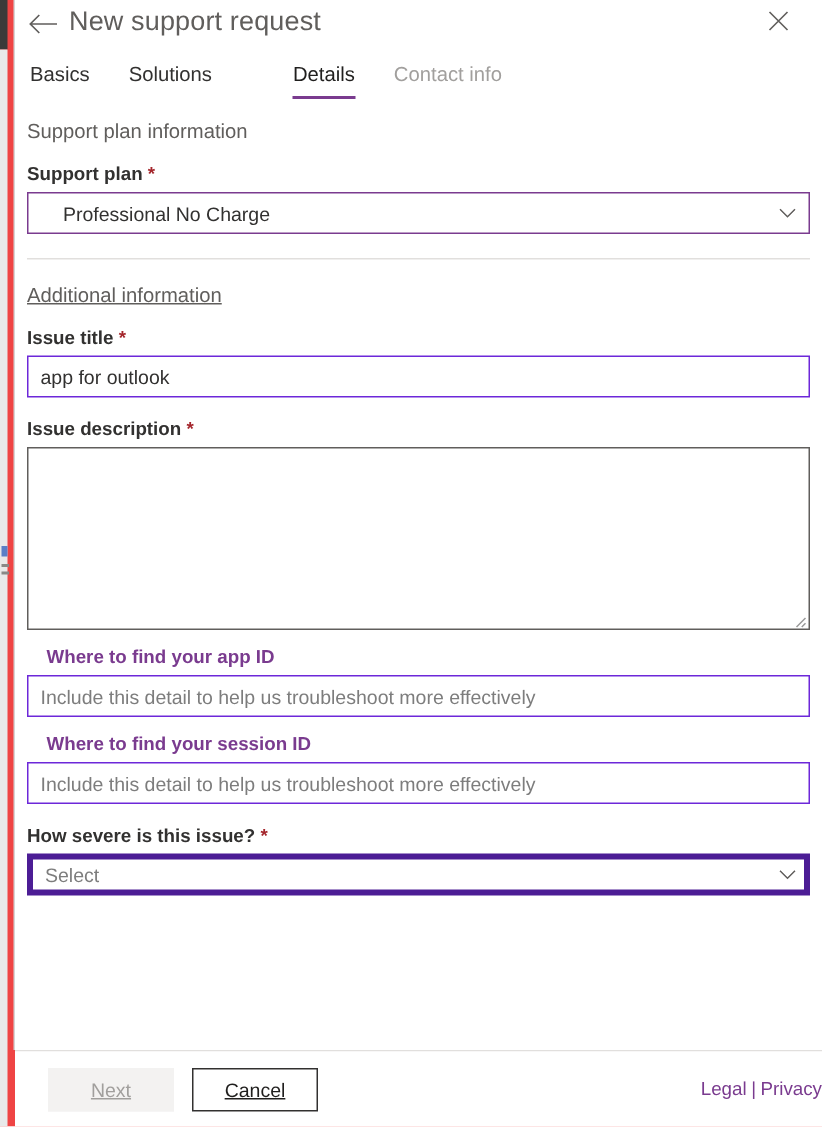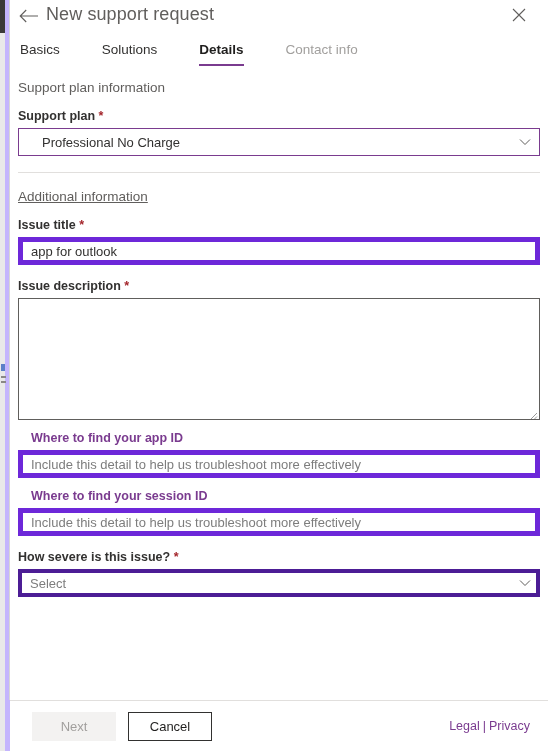--- a/index.html
+++ b/index.html
@@ -6,21 +6,21 @@
   html, body {
     margin: 0; padding: 0;
     width: 548px; height: 751px;
     background: #ffffff;
     font-family: "Liberation Sans", sans-serif;
     overflow: hidden;
   }
   #root {
     position: relative;
     width: 548px; height: 751px;
-    background: #c4b5fd;
+    background: #ef4444;
   }
 
   
   .edge-dark {
     position: absolute; left: 0; top: 0;
     width: 5px; height: 33px;
     background: #3b3a39;
   }
   .edge-gray {
     position: absolute; left: 0; top: 33px;
@@ -79,34 +79,35 @@
     width: 22px; height: 22px;
     color: #605e5c;
     font-size: 16px; line-height: 22px; text-align: center;
     cursor: pointer;
   }
 
   
   .tabs {
     position: absolute; left: 10px; top: 42px;
     display: flex; align-items: flex-end;
-    gap: 16px;
+    gap: 0;
   }
   .tab {
     position: relative;
     font-size: 13.5px;
     color: #323130;
     padding: 0 14px 9px 0;
     margin-right: 12px;
     cursor: pointer;
     white-space: nowrap;
   }
   .tab.active {
-    font-weight: 700;
+    font-weight: 400;
     color: #201f1e;
+    margin-left: 28px;
   }
   .tab.active::after {
     content: "";
     position: absolute;
     left: 0; right: 14px; bottom: 0;
     height: 2px;
     background: #7a3b8f;
   }
   .tab.disabled {
     color: #a19f9d;
@@ -144,21 +145,21 @@
     font-size: 12.5px;
     font-weight: 700;
     color: #7a3b8f;
     margin: -3px 0 5px 13px;
     cursor: pointer;
   }
 
   .input {
     width: 100%;
     height: 28px;
-    border: 5px solid #6d28d9;
+    border: 1px solid #6d28d9;
     background: #ffffff;
     font-family: "Liberation Sans", sans-serif;
     font-size: 13px;
     color: #323130;
     padding: 0 8px;
     outline: none;
   }
   .input::placeholder { color: #7d7d7d; }
 
   .select-wrap { position: relative; width: 100%; }
@@ -231,36 +232,36 @@
     display: flex; align-items: center;
   }
   .btn {
     height: 29px;
     min-width: 84px;
     font-family: "Liberation Sans", sans-serif;
     font-size: 13px;
     display: inline-flex; align-items: center; justify-content: center;
     cursor: pointer;
     background: #ffffff;
+    text-decoration: underline;
   }
   .btn-next {
     margin-left: 22px;
     background: #f3f2f1;
     color: #a19f9d;
     border: 1px solid #f3f2f1;
     cursor: default;
   }
   .btn-cancel {
     margin-left: 12px;
     border: 1px solid #323130;
     color: #201f1e;
   }
   .legal {
     margin-left: auto;
-    margin-right: 18px;
     font-size: 12.5px;
     color: #7a3b8f;
   }
   .legal a {
     color: #7a3b8f;
     text-decoration: none;
     cursor: pointer;
   }
   .legal .sep { color: #7a3b8f; margin: 0 3px; }
 </style>

